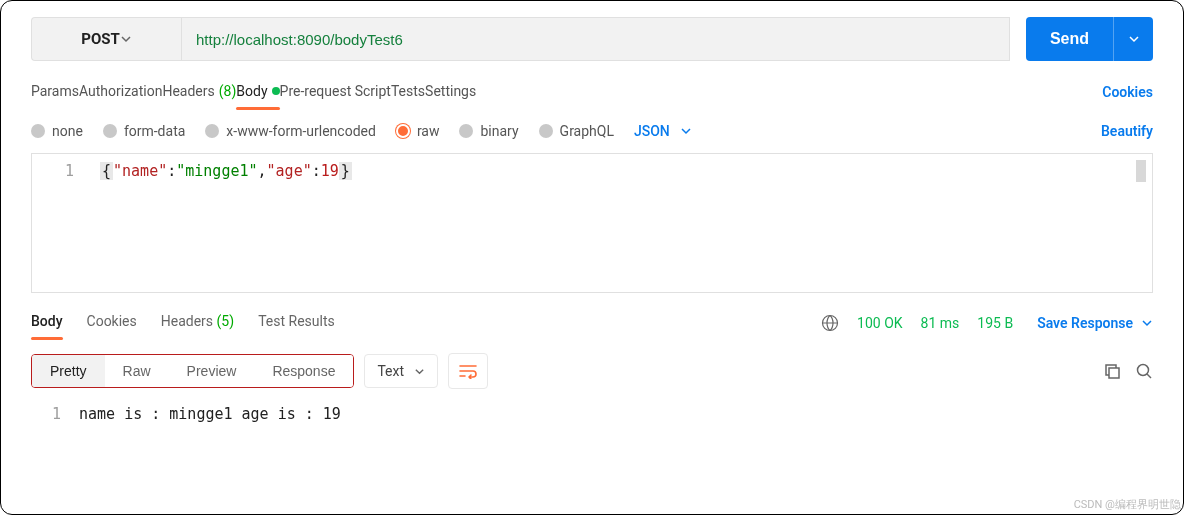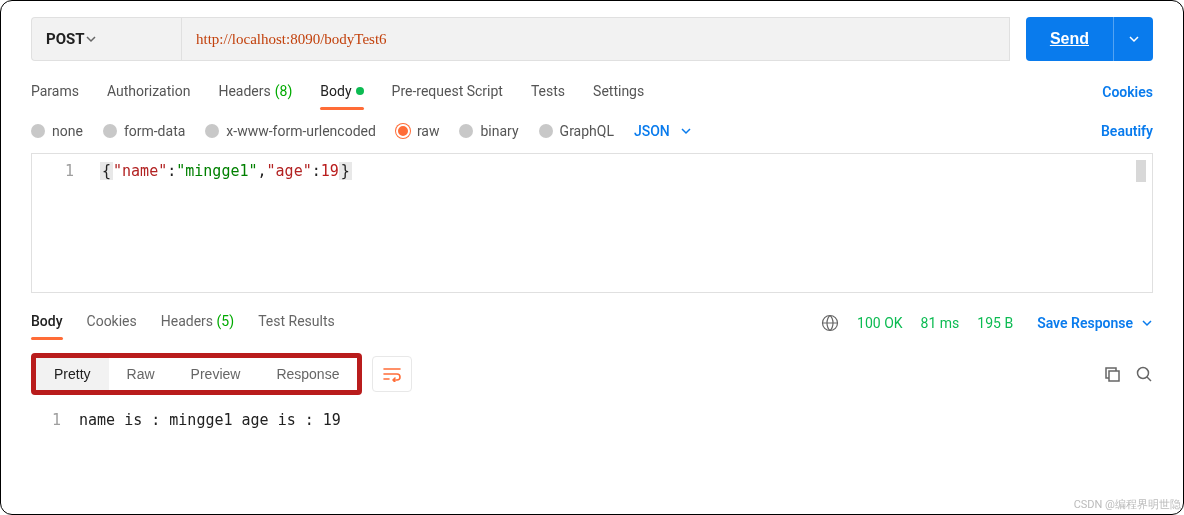--- a/index.html
+++ b/index.html
@@ -1,27 +1,27 @@
 <!DOCTYPE html>
 <html><head>
 <meta charset="utf-8">
 <style>
 * { box-sizing: border-box; margin: 0; padding: 0; }
 body { font-family: -apple-system, BlinkMacSystemFont, "Segoe UI", Roboto, sans-serif; font-size: 14px; color: #212121; background: #fff; }
 .window { width: 1184px; height: 515px; border: 1px solid #000; border-radius: 12px; overflow: hidden; display: flex; flex-direction: column; background: #fff; position: relative; }
 
 .url-bar { display: flex; gap: 0; padding: 16px 30px 10px 30px; align-items: stretch; }
-.method-select { width: 150px; background: #f2f2f2; border: 1px solid #e0e0e0; border-right: none; border-radius: 4px 0 0 4px; display: flex; align-items: center; justify-content: flex-start; padding: 0 14px; font-weight: 700; font-size: 15px; height: 44px; }
+.method-select { width: 150px; background: #f2f2f2; border: 1px solid #e0e0e0; border-right: none; border-radius: 4px 0 0 4px; display: flex; align-items: center; justify-content: center; padding: 0 14px; font-weight: 700; font-size: 15px; height: 44px; }
 .method-select svg { width: 12px; height: 12px; }
-.url-input { flex: 1; background: #f2f2f2; border: 1px solid #e0e0e0; padding: 0 14px; font-size: 15px; height: 44px; outline: none; color: #c2410c; font-family: Liberation Serif, serif; }
-.send-btn { margin-left: 16px; background: #097bed; color: #fff; border: none; border-radius: 4px; height: 44px; display: flex; align-items: stretch; font-weight: 600; font-size: 16px; text-decoration: underline; }
+.url-input { flex: 1; background: #f2f2f2; border: 1px solid #e0e0e0; padding: 0 14px; font-size: 15px; height: 44px; outline: none; color: #15803d; }
+.send-btn { margin-left: 16px; background: #097bed; color: #fff; border: none; border-radius: 4px; height: 44px; display: flex; align-items: stretch; font-weight: 600; font-size: 16px; }
 .send-btn-label { padding: 0 24px; display: flex; align-items: center; }
 .send-btn-caret { width: 40px; display: flex; align-items: center; justify-content: center; border-left: 1px solid rgba(255,255,255,0.3); }
 
-.req-tabs { display: flex; gap: 28px; padding: 4px 30px 0 30px; align-items: center; border-bottom: none; }
+.req-tabs { display: flex; padding: 4px 30px 0 30px; align-items: center; border-bottom: none; }
 .req-tab { padding: 8px 0 10px 0; color: #555; cursor: pointer; position: relative; display: flex; align-items: center; gap: 4px; }
 .req-tab.active { color: #212121; }
 .req-tab.active::after { content: ""; position: absolute; left: 0; right: 0; bottom: -1px; height: 3px; background: #ff6c37; border-radius: 2px; }
 .count-green { color: #0a0; }
 .dot-green { width: 8px; height: 8px; background: #0cbb52; border-radius: 50%; display: inline-block; }
 .spacer { flex: 1; }
 .cookies-link { color: #097bed; font-weight: 600; }
 
 .body-types { display: flex; gap: 20px; padding: 14px 30px 14px 30px; align-items: center; }
 .radio-item { display: flex; align-items: center; gap: 7px; color: #555; cursor: pointer; }
@@ -41,21 +41,21 @@
 
 .response-hdr { display: flex; align-items: center; gap: 24px; padding: 14px 30px 0 30px; }
 .resp-tab { padding: 6px 0 10px 0; color: #666; cursor: pointer; position: relative; }
 .resp-tab.active { color: #212121; font-weight: 500; }
 .resp-tab.active::after { content: ""; position: absolute; left: 0; right: 0; bottom: -1px; height: 3px; background: #ff6c37; border-radius: 2px; }
 .status-cluster { display: flex; align-items: center; gap: 18px; color: #666; }
 .status-ok { color: #0cbb52; }
 .save-resp { color: #097bed; font-weight: 600; display: flex; align-items: center; gap: 8px; }
 
 .view-row { display: flex; align-items: center; gap: 10px; padding: 14px 30px 10px 30px; }
-.seg-group { display: inline-flex; border: 5px solid #b91c1c; border-radius: 4px; overflow: hidden; }
+.seg-group { display: inline-flex; border: 1px solid #b91c1c; border-radius: 4px; overflow: hidden; }
 .seg-btn { padding: 8px 18px; color: #666; background: #fff; border: none; cursor: pointer; font-size: 14px; }
 .seg-btn.active { background: #f2f2f2; color: #212121; font-weight: 500; }
 .text-select { border: 1px solid #e8e8e8; border-radius: 4px; padding: 8px 12px; display: flex; align-items: center; gap: 10px; color: #444; }
 .wrap-btn { border: 1px solid #e8e8e8; border-radius: 4px; width: 40px; height: 36px; display: flex; align-items: center; justify-content: center; color: #ff6c37; }
 .right-icons { display: flex; gap: 14px; color: #666; }
 
 .resp-body { padding: 6px 30px 0 30px; display: flex; font-family: ui-monospace, Menlo, Consolas, monospace; font-size: 15px; }
 .resp-gutter { width: 48px; text-align: right; padding-right: 18px; color: #9e9e9e; }
 
 .watermark { position: absolute; right: 2px; bottom: 2px; font-size: 11px; color: #bbb; }
@@ -181,20 +181,26 @@
     </div>
   </div>
 
   <div class="view-row">
     <div class="seg-group">
       <button class="seg-btn active"><span>Pretty</span></button>
       <button class="seg-btn"><span>Raw</span></button>
       <button class="seg-btn"><span>Preview</span></button>
       <button class="seg-btn"><span>Response</span></button>
     </div>
+    <div class="text-select">
+      <span>Text</span>
+      <svg width="11" height="11" viewBox="0 0 12 12">
+          <path d="M2 4 L6 8 L10 4" stroke="#666" stroke-width="1.5" fill="none"></path>
+        </svg>
+    </div>
     <div class="wrap-btn">
       <svg width="18" height="16" viewBox="0 0 18 16">
           <path d="M1 3 H17 M1 8 H14 A3 3 0 0 1 14 14 H10 M10 14 L12 12 M10 14 L12 16 M1 13 H6" stroke="#ff6c37" stroke-width="1.6" fill="none" stroke-linecap="round"></path>
         </svg>
     </div>
     <div class="spacer"></div>
     <div class="right-icons">
       <svg width="18" height="18" viewBox="0 0 18 18">
           <rect x="3" y="3" width="10" height="10" stroke="#666" stroke-width="1.5" fill="none"></rect>
           <rect x="6" y="6" width="10" height="10" stroke="#666" stroke-width="1.5" fill="#fff"></rect>

